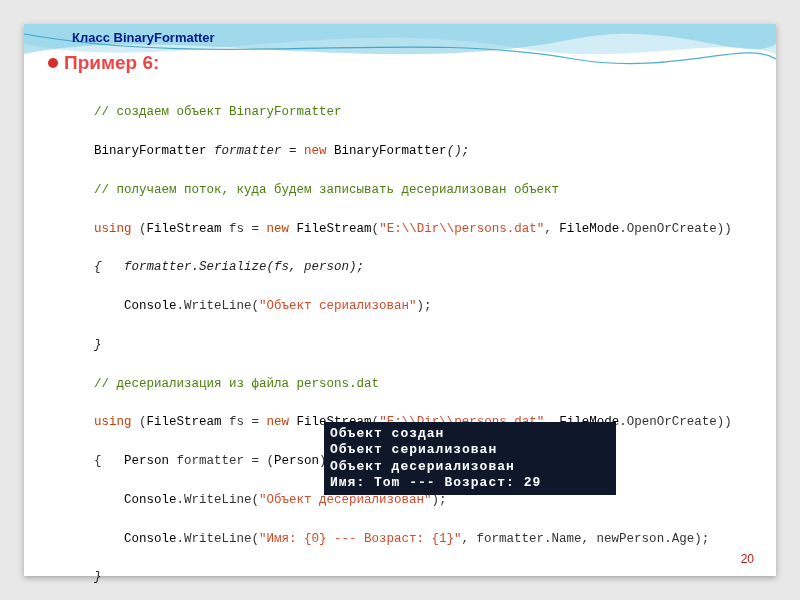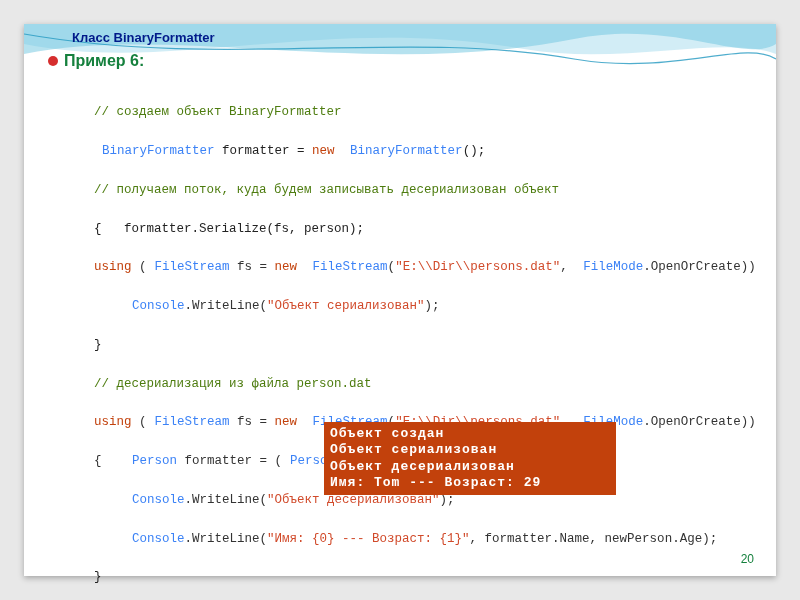--- a/index.html
+++ b/index.html
@@ -44,61 +44,61 @@
     display: flex;
     align-items: center;
   }
   .bullet-dot {
     width: 10px; height: 10px;
     border-radius: 50%;
     background: #d62e2e;
     margin-right: 6px;
   }
   .subtitle {
-    color: #15803d;
+    color: #ef4444;
     font-weight: bold;
-    font-size: 16px;
+    font-size: 19px;
   }
   .code-area {
     position: absolute;
     top: 60px;
     left: 70px;
     right: 20px;
     font-family: Consolas, "Courier New", monospace;
     font-size: 12.5px;
     line-height: 1.55;
     color: #333;
     white-space: pre;
   }
   .c-comment { color: #4d7c0f; }
-  .c-type    { color: #3b82f6; margin-left: 8px; }
+  .c-type    { color: #000000; }
   .c-keyword { color: #c2410c; }
   .c-string  { color: #d14a2a; }
-  .c-plain   { color: #222; }
+  .c-plain   { color: #222; font-style: italic; }
 
   .console-box {
     position: absolute;
     left: 300px;
     top: 398px;
     width: 292px;
-    background: #c2410c;
+    background: #0f172a;
     color: #fff;
     font-family: "Courier New", monospace;
     font-size: 13px;
     font-weight: bold;
     padding: 4px 6px;
     line-height: 1.25;
     letter-spacing: 1px;
     white-space: pre;
   }
   .page-num {
     position: absolute;
     bottom: 10px;
     right: 22px;
-    color: #15803d;
+    color: #b91c1c;
     font-size: 12px;
   }
   .code-line { display: block; }
 </style>
 </head>
 <body>
 
 <div class="slide">
 
   <div class="wave-bg">
@@ -115,25 +115,25 @@
 
   <div class="bullet-row">
     <div class="bullet-dot"></div>
     <div class="subtitle">Пример 6:</div>
   </div>
 
   <div class="code-area">
 <span class="code-line"><span class="c-comment">// создаем объект BinaryFormatter</span></span>
 <span class="code-line"><span class="c-type">BinaryFormatter</span><span class="c-plain"> formatter = </span><span class="c-keyword">new</span><span> </span><span class="c-type">BinaryFormatter</span><span class="c-plain">();</span></span>
 <span class="code-line"><span class="c-comment">// получаем поток, куда будем записывать десериализован объект</span></span>
+<span class="code-line"><span class="c-keyword">using</span><span> (</span><span class="c-type">FileStream</span><span> fs = </span><span class="c-keyword">new</span><span> </span><span class="c-type">FileStream</span><span>(</span><span class="c-string">"E:\\Dir\\persons.dat"</span><span>, </span><span class="c-type">FileMode</span><span>.OpenOrCreate))</span></span>
 <span class="code-line"><span class="c-plain">{   formatter.Serialize(fs, person);</span></span>
-<span class="code-line"><span class="c-keyword">using</span><span> (</span><span class="c-type">FileStream</span><span> fs = </span><span class="c-keyword">new</span><span> </span><span class="c-type">FileStream</span><span>(</span><span class="c-string">"E:\\Dir\\persons.dat"</span><span>, </span><span class="c-type">FileMode</span><span>.OpenOrCreate))</span></span>
 <span class="code-line"><span>    </span><span class="c-type">Console</span><span>.WriteLine(</span><span class="c-string">"Объект сериализован"</span><span>);</span></span>
 <span class="code-line"><span class="c-plain">}</span></span>
-<span class="code-line"><span class="c-comment">// десериализация из файла person.dat</span></span>
+<span class="code-line"><span class="c-comment">// десериализация из файла persons.dat</span></span>
 <span class="code-line"><span class="c-keyword">using</span><span> (</span><span class="c-type">FileStream</span><span> fs = </span><span class="c-keyword">new</span><span> </span><span class="c-type">FileStream</span><span>(</span><span class="c-string">"E:\\Dir\\persons.dat"</span><span>, </span><span class="c-type">FileMode</span><span>.OpenOrCreate))</span></span>
 <span class="code-line"><span>{   </span><span class="c-type">Person</span><span> formatter = (</span><span class="c-type">Person</span><span>)formatter.Deserialize(fs);</span></span>
 <span class="code-line"><span>    </span><span class="c-type">Console</span><span>.WriteLine(</span><span class="c-string">"Объект десериализован"</span><span>);</span></span>
 <span class="code-line"><span>    </span><span class="c-type">Console</span><span>.WriteLine(</span><span class="c-string">"Имя: {0} --- Возраст: {1}"</span><span>, formatter.Name, newPerson.Age);</span></span>
 <span class="code-line"><span class="c-plain">}</span></span>
 
 
 
 
   </div>

